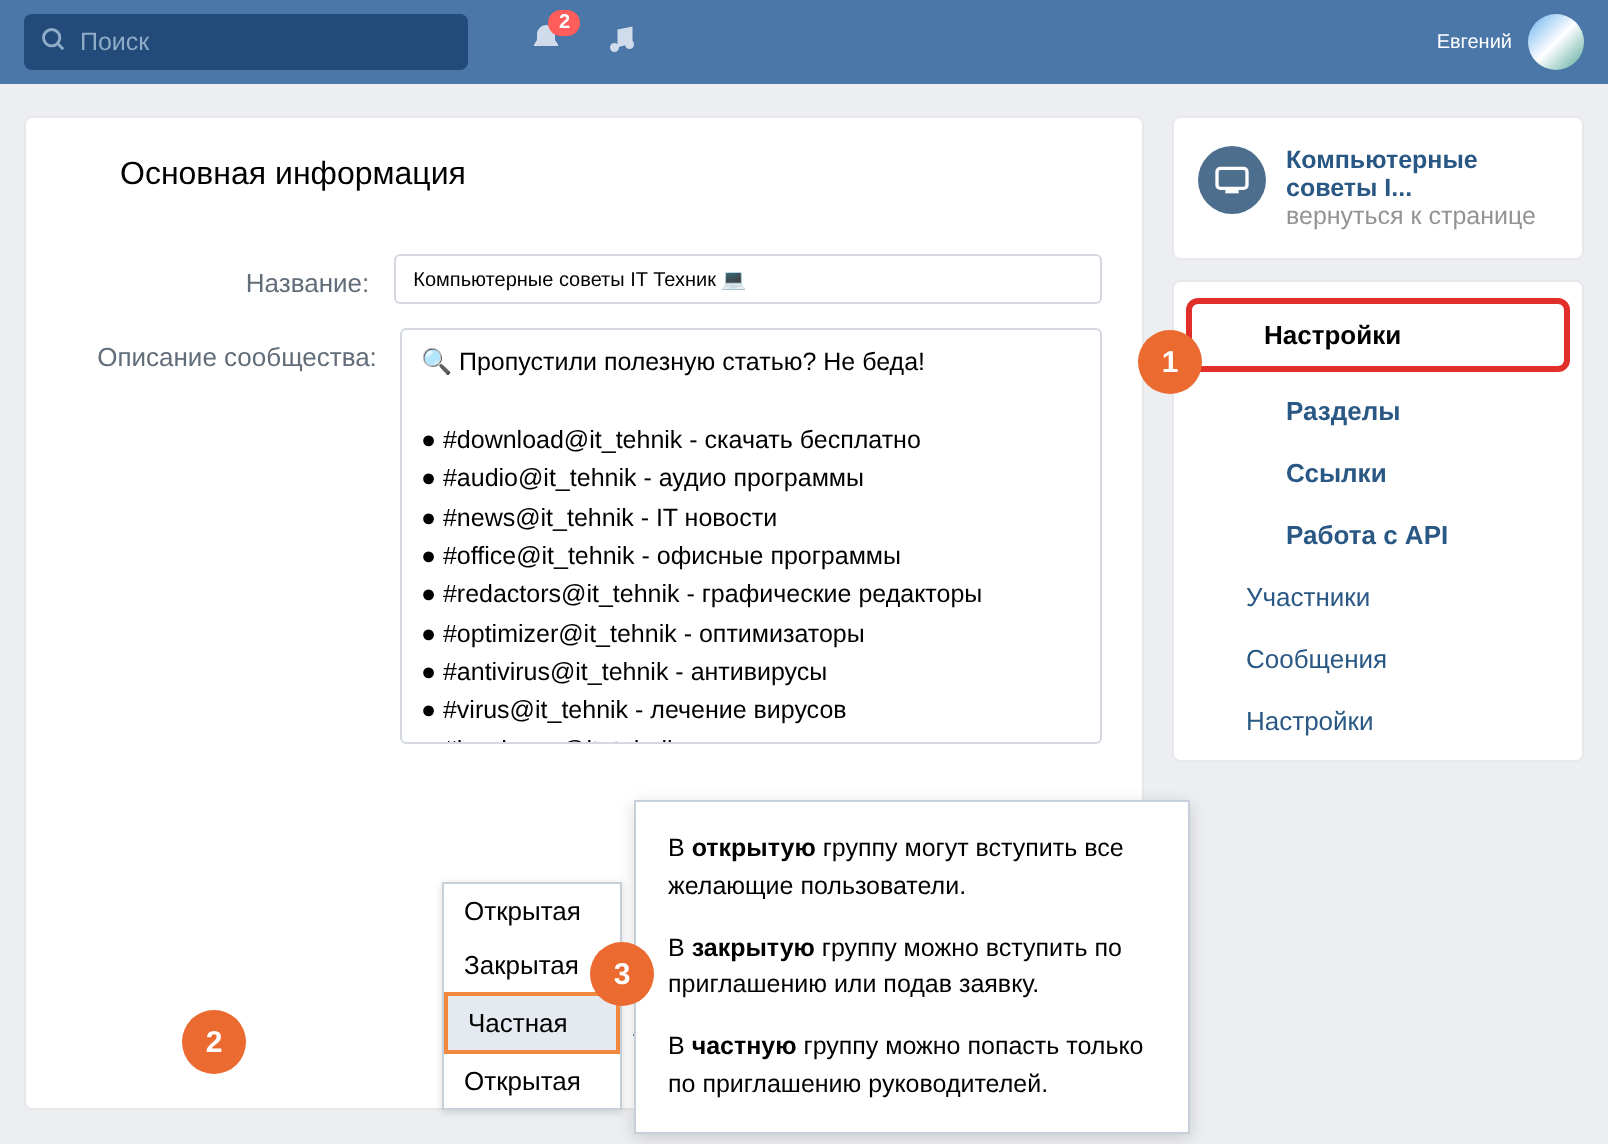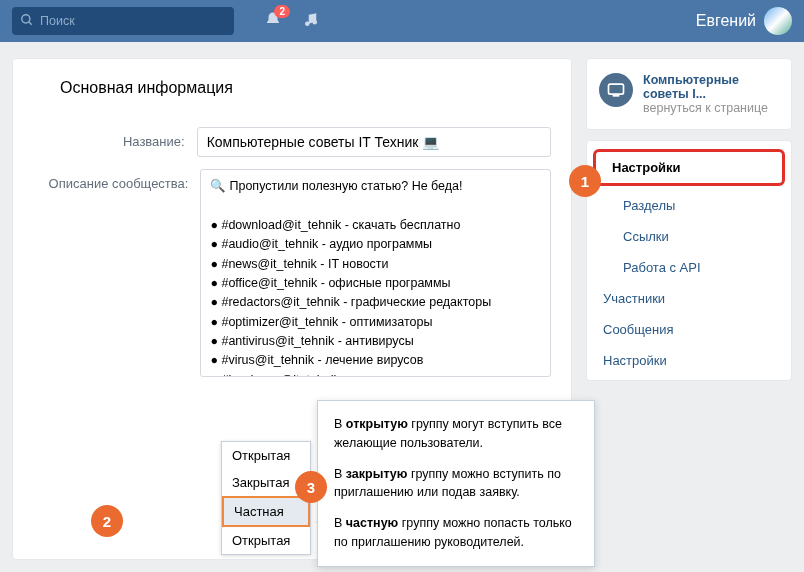--- a/index.html
+++ b/index.html
@@ -5,40 +5,40 @@
 * { box-sizing: border-box; margin: 0; padding: 0; }
 body { font-family: -apple-system, Arial, sans-serif; font-size: 13px; background: #edeef0; color: #000; width: 804px; height: 572px; overflow: hidden; }
 .header { background: #4a76a8; height: 42px; display: flex; align-items: center; padding: 0 12px; justify-content: space-between; }
 .search-wrap { display: flex; align-items: center; background: #224b7a; border-radius: 4px; height: 28px; width: 222px; padding: 0 8px; }
 .search-icon { color: #8fadc8; font-size: 14px; margin-right: 6px; }
 .search-input { background: transparent; border: none; outline: none; color: #fff; font-size: 12.5px; width: 180px; }
 .search-input::placeholder { color: #8fadc8; }
 .header-icons { display: flex; align-items: center; gap: 20px; margin-left: 30px; }
 .bell-wrap { position: relative; }
 .badge { position: absolute; top: -6px; right: -8px; background: #ff5c5c; color: #fff; border-radius: 10px; font-size: 10px; padding: 1px 5px; font-weight: 600; }
-.header-right { display: flex; align-items: center; gap: 8px; color: #fff; font-size: 16px; }
+.header-right { display: flex; align-items: center; gap: 8px; color: #fff; font-size: 10px; }
 .avatar-sm { width: 28px; height: 28px; border-radius: 50%; background: linear-gradient(135deg,#6ab1ef,#fefefe,#5a9); }
 .content { display: flex; padding: 16px 12px; gap: 14px; }
 .main-panel { background: #fff; border: 1px solid #e7e8ec; border-radius: 4px; width: 560px; padding: 20px 0; position: relative; }
 .panel-title { font-size: 16px; padding: 0 20px 24px 20px; color: #000; margin-left: 27px; }
 .form-row { display: flex; padding: 6px 20px; align-items: flex-start; justify-content: flex-end; }
 .form-label { width: 178px; text-align: right; color: #626d7a; font-size: 13px; padding-top: 7px; padding-right: 12px; }
-.text-input { border: 1px solid #d3d9de; border-radius: 3px; padding: 6px 9px; font-size: 14px; width: 386px; }
+.text-input { border: 1px solid #d3d9de; border-radius: 3px; padding: 6px 9px; font-size: 10px; width: 386px; }
 .textarea { border: 1px solid #d3d9de; border-radius: 3px; padding: 7px 9px; font-size: 12.5px; width: 373px; height: 208px; line-height: 1.55; overflow: hidden; white-space: pre-wrap; }
 .link-actions { color: #2a5885; font-size: 13px; padding-top: 7px; }
 .muted-input { border: 1px solid #d3d9de; border-radius: 3px; padding: 6px 9px; font-size: 13px; width: 120px; color: #939393; }
 .side { width: 210px; display: flex; flex-direction: column; gap: 10px; }
 .community-card { background: #fff; border: 1px solid #e7e8ec; border-radius: 4px; padding: 14px 12px; display: flex; gap: 10px; }
 .comm-thumb { width: 34px; height: 34px; border-radius: 50%; background: #4e6e8e; display: flex; align-items: center; justify-content: center; color: #fff; font-size: 16px; flex-shrink: 0; }
 .comm-name { color: #2a5885; font-size: 12.5px; font-weight: 600; }
 .comm-back { color: #939393; font-size: 12.5px; }
 .side-menu { background: #fff; border: 1px solid #e7e8ec; border-radius: 4px; padding: 4px 0; position: relative; }
-.menu-item { display: block; padding: 8px 16px; color: #2a5885; font-size: 13px; cursor: pointer; }
+.menu-item { display: block; padding: 8px 16px; color: #2a5885; font-size: 13px; cursor: pointer; margin-left: 20px; }
 .menu-item.active { font-weight: 700; color: #000; }
-.menu-sub { padding-left: 36px; }
+.menu-sub { padding-left: 36px; font-weight: bold; }
 .highlight-settings { border: 3px solid #e1302a; border-radius: 6px; margin: 4px 6px; }
 .marker { position: absolute; width: 32px; height: 32px; border-radius: 50%; background: #eb6a2f; color: #fff; display: flex; align-items: center; justify-content: center; font-size: 15px; font-weight: 700; z-index: 20; }
 .dropdown { position: absolute; left: 208px; top: 382px; background: #fff; border: 1px solid #c5d0db; box-shadow: 0 1px 4px rgba(0,0,0,.15); width: 90px; z-index: 10; }
 .dd-item { padding: 6px 10px; font-size: 13px; color: #000; cursor: pointer; }
 .dd-item.hover { background: #e4eaf0; }
 .dd-highlight { border: 2px solid #f0883e; }
 .label-highlight { border: 2px solid #e1302a; padding: 3px 6px; border-radius: 2px; }
 .tooltip { position: absolute; left: 317px; top: 400px; width: 278px; background: #fff; border: 1px solid #c5d0db; box-shadow: 0 2px 8px rgba(0,0,0,.15); padding: 14px 16px; font-size: 12.5px; color: #000; line-height: 1.5; z-index: 15; }
 .tooltip p { margin-bottom: 12px; }
 .tooltip p:last-child { margin-bottom: 0; }

